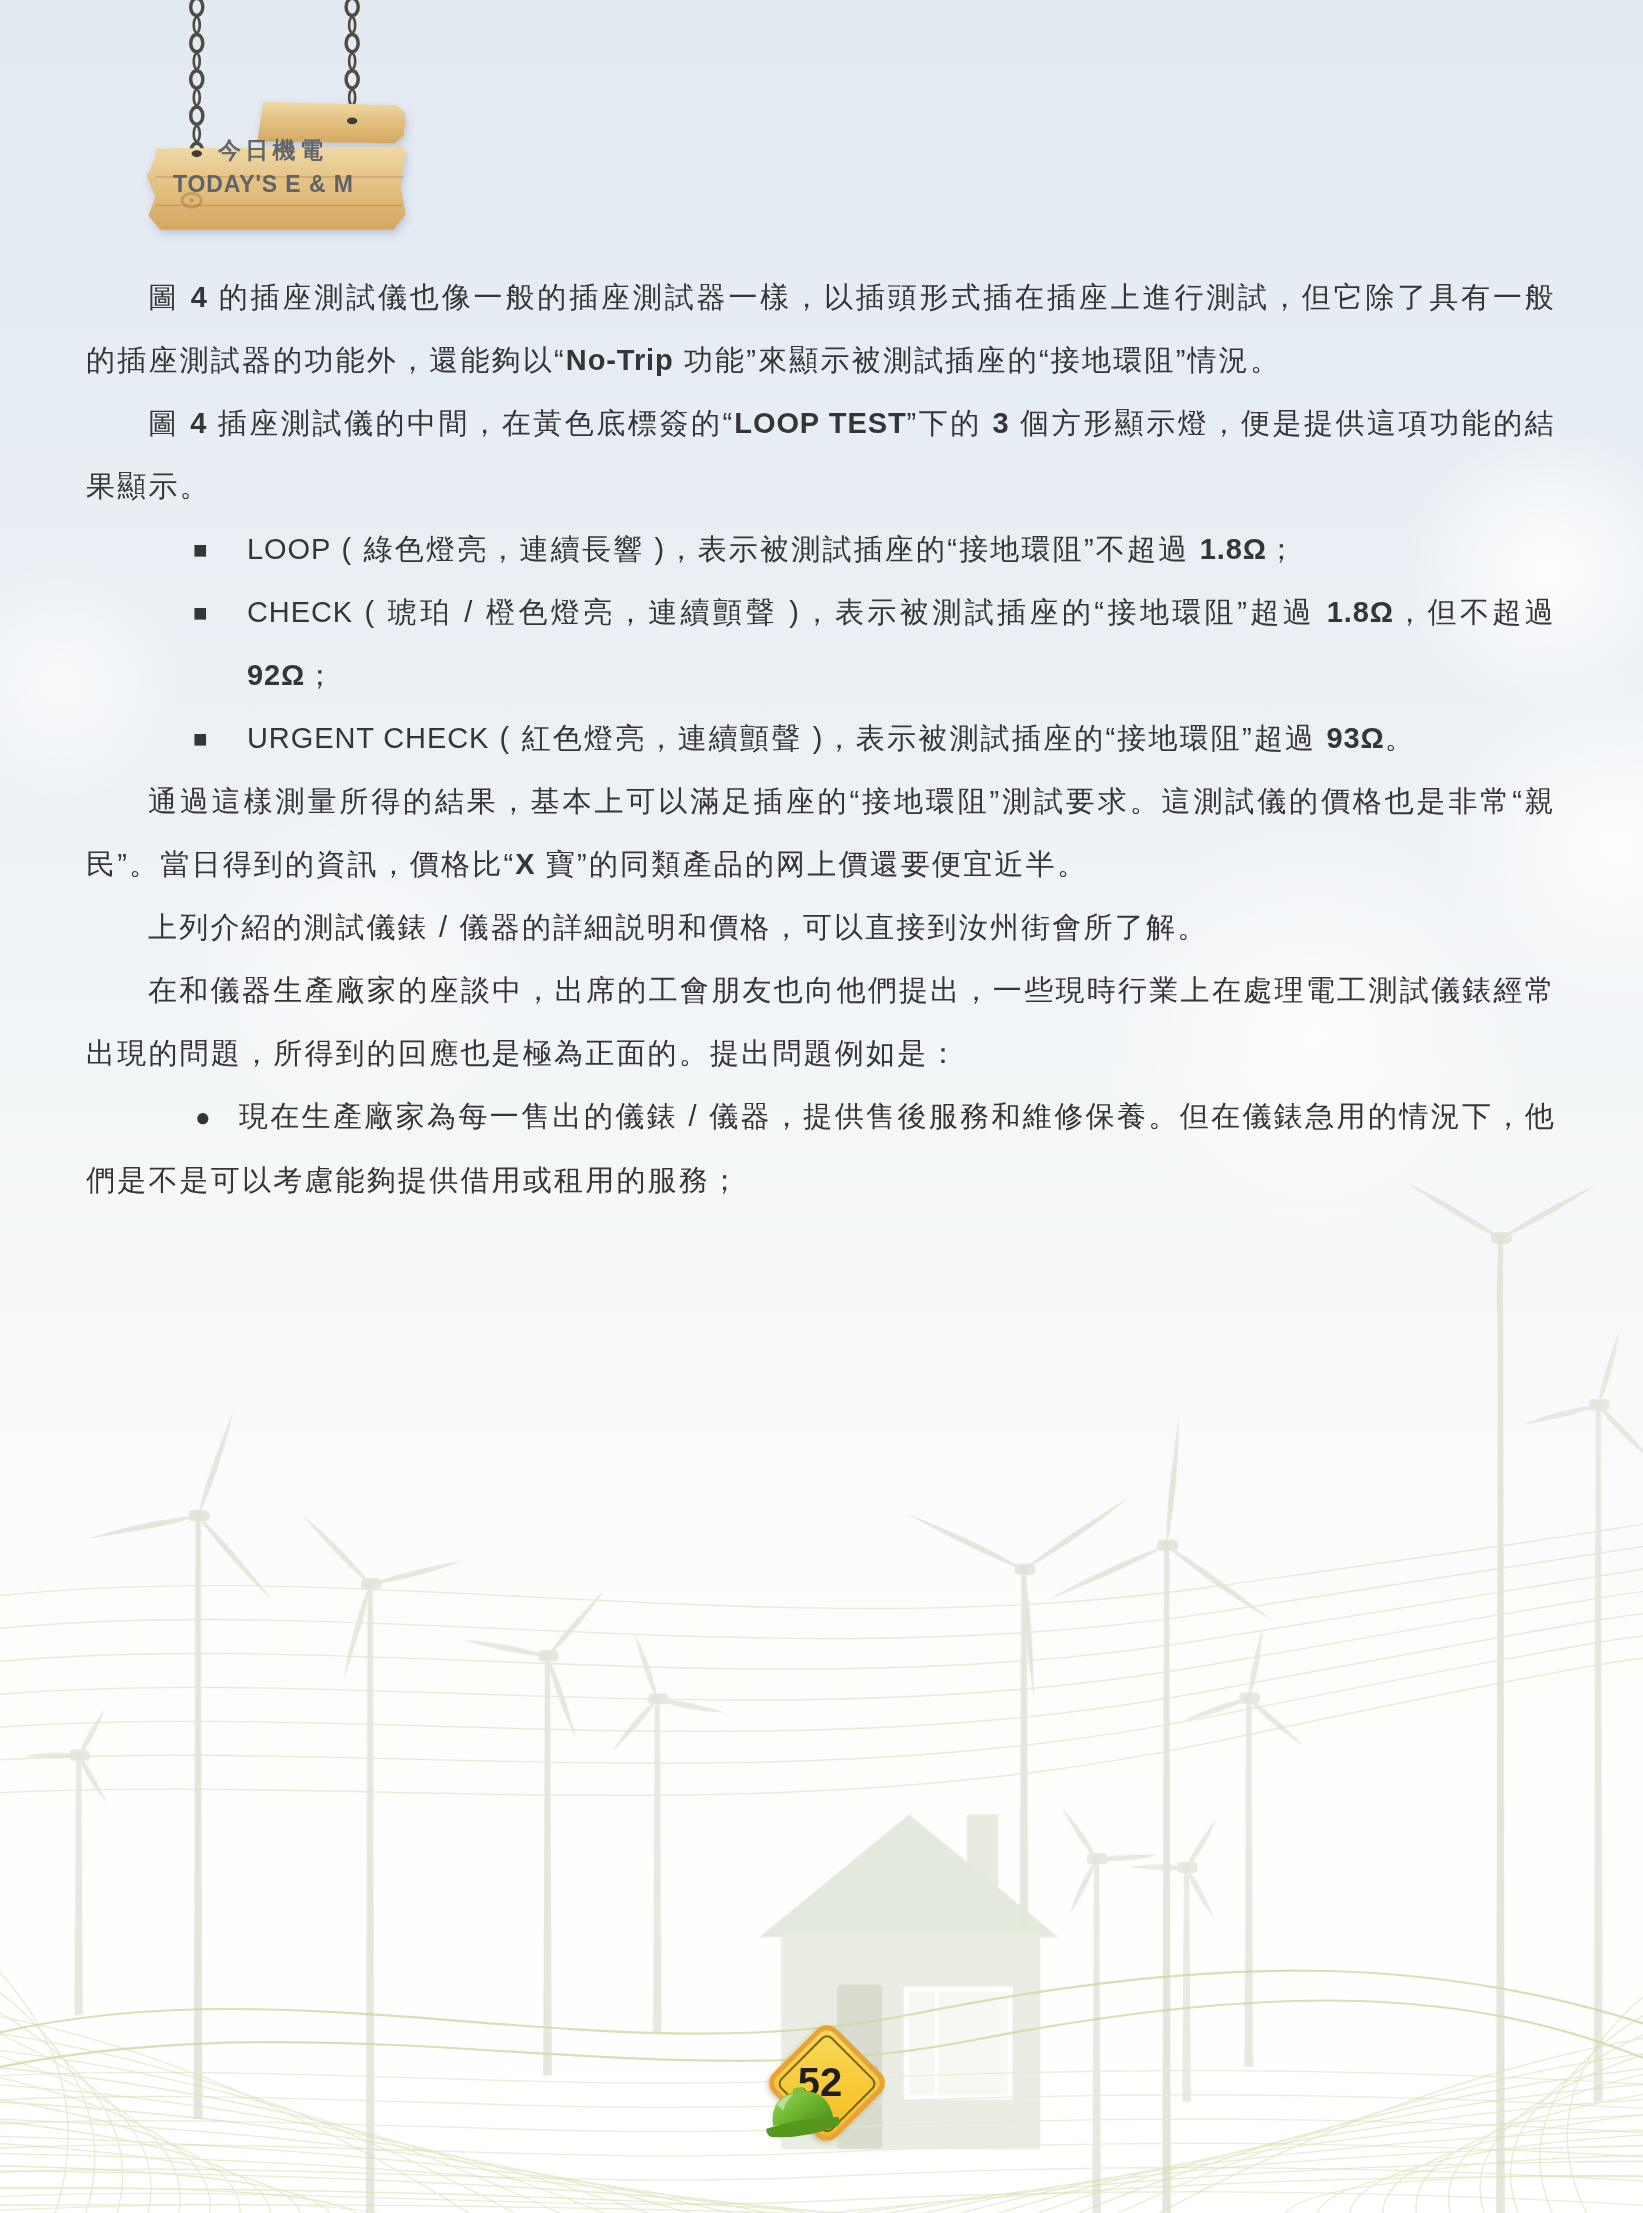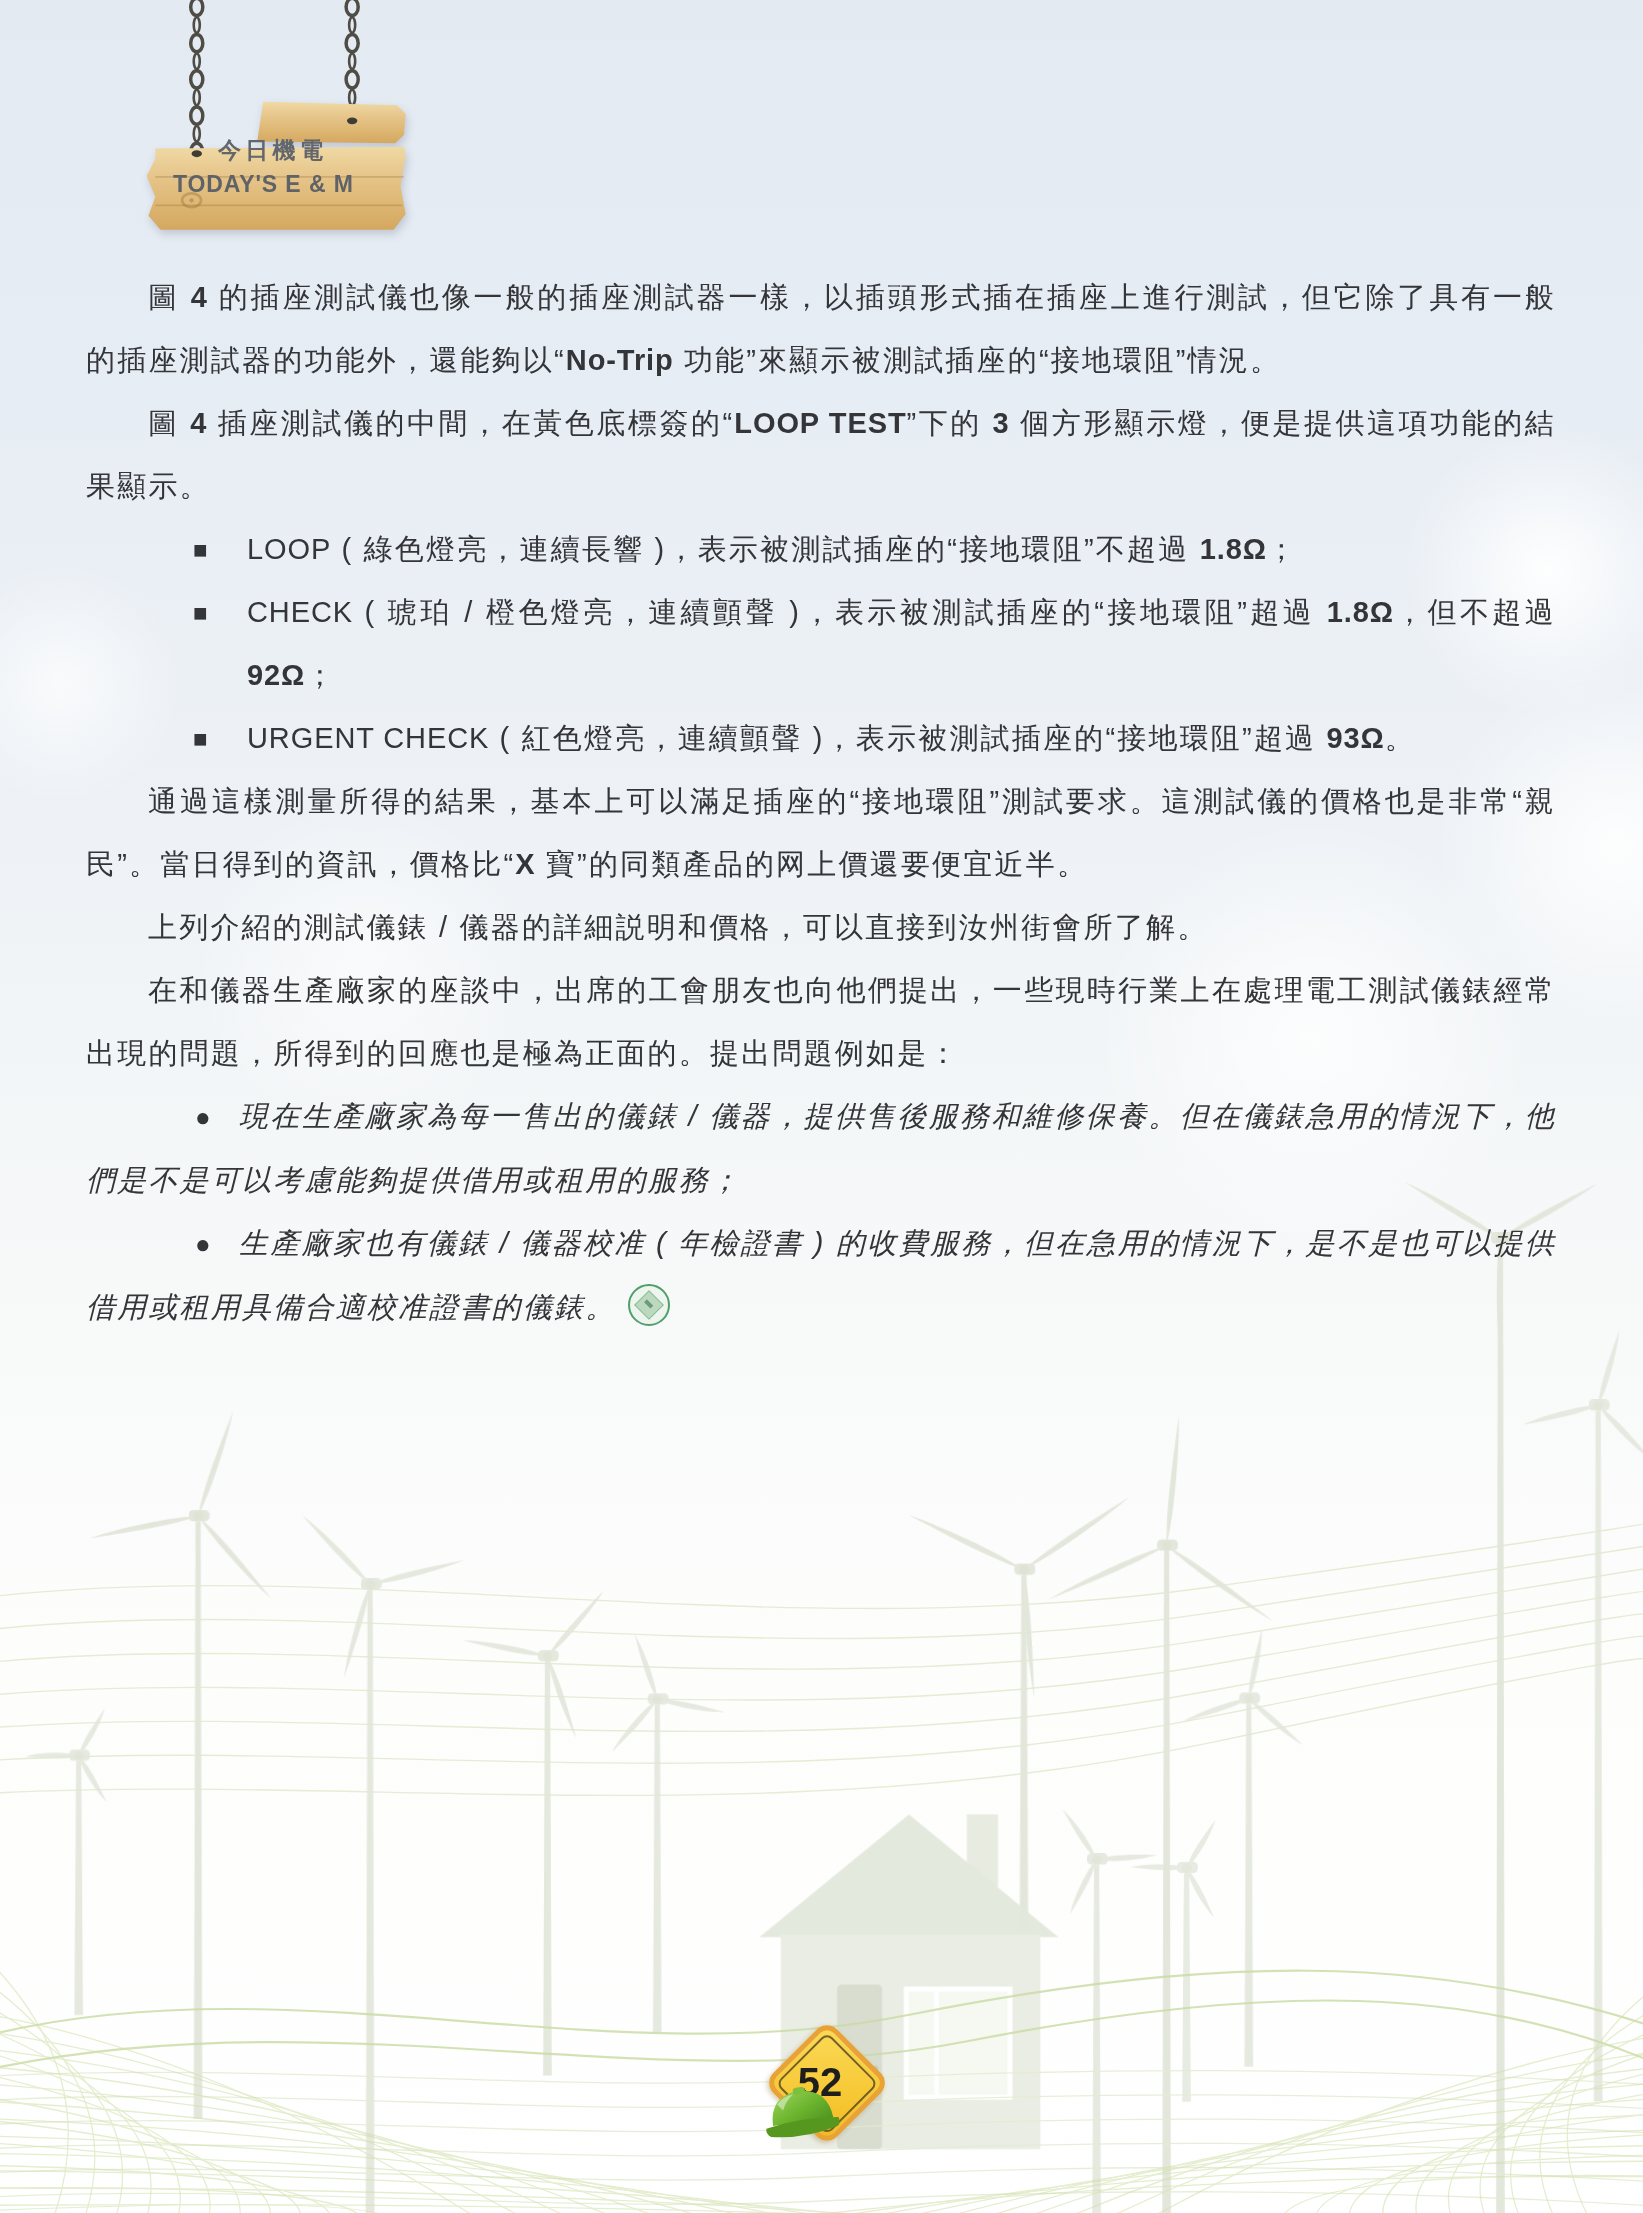--- a/index.html
+++ b/index.html
@@ -21,21 +21,21 @@
     letter-spacing:4.3px;color:#63666b;white-space:nowrap;font-family:Liberation Serif, serif;}
   .sign-en{position:absolute;left:35px;top:171px;font-size:23px;font-weight:bold;
     letter-spacing:0.9px;color:#5f6368;white-space:nowrap;}
 
   
   .article{position:absolute;left:86px;top:266px;width:1470px;color:#343539;}
   .para{margin:0;font-size:29px;line-height:63px;letter-spacing:2.2px;text-align:justify;}
   .para.p{text-indent:62px;}
   .para.sq{margin-left:161px;width:1309px;position:relative;text-indent:0;}
   .sq-marker{position:absolute;left:-54px;top:0;font-size:24px;letter-spacing:0;}
-  .para.dot{text-indent:109px;font-style:italic;}
+  .para.dot{text-indent:109px;}
   .dot-marker{font-size:26px;margin-right:28px;letter-spacing:0;}
   .b{font-weight:bold;letter-spacing:0.9px;}
   .lat{font-weight:normal;letter-spacing:0.9px;}
   .end-icon{display:inline-block;width:38px;height:38px;border-radius:50%;
     border:2.6px solid #4f9f6c;background:#edf5ee;margin-left:12px;vertical-align:-8.6px;
     position:relative;letter-spacing:0;}
   .end-diamond{position:absolute;left:50%;top:50%;width:19px;height:19px;
     transform:translate(-50%,-50%) rotate(45deg);background:#bcd9c0;border:1.7px solid #87bd92;}
   .end-diamond::after{content:"";position:absolute;left:4.3px;top:7px;width:8.6px;height:3.5px;background:#6d9a77;}
 
@@ -285,21 +285,20 @@
   <div class="article" id="article">
       <div class="para p"><span>圖 </span><span class="b">4</span><span> 的插座測試儀也像一般的插座測試器一樣，以插頭形式插在插座上進行測試，但它除了具有一般的插座測試器的功能外，還能夠以“</span><span class="b">No-Trip</span><span> 功能”來顯示被測試插座的“接地環阻”情況。</span></div>
       <div class="para p"><span>圖 </span><span class="b">4</span><span> 插座測試儀的中間，在黃色底標簽的“</span><span class="b">LOOP TEST</span><span>”下的 </span><span class="b">3</span><span> 個方形顯示燈，便是提供這項功能的結果顯示。</span></div>
       <div class="para sq"><span class="sq-marker">■</span><span class="lat">LOOP</span><span> ( 綠色燈亮，連續長響 )，表示被測試插座的“接地環阻”不超過 </span><span class="b">1.8Ω</span><span>；</span></div>
       <div class="para sq"><span class="sq-marker">■</span><span class="lat">CHECK</span><span> ( 琥珀 / 橙色燈亮，連續顫聲 )，表示被測試插座的“接地環阻”超過 </span><span class="b">1.8Ω</span><span>，但不超過 </span><span class="b">92Ω</span><span>；</span></div>
       <div class="para sq"><span class="sq-marker">■</span><span class="lat">URGENT CHECK</span><span> ( 紅色燈亮，連續顫聲 )，表示被測試插座的“接地環阻”超過 </span><span class="b">93Ω</span><span>。</span></div>
       <div class="para p"><span>通過這樣測量所得的結果，基本上可以滿足插座的“接地環阻”測試要求。這測試儀的價格也是非常“親民”。當日得到的資訊，價格比“</span><span class="b">X</span><span> 寶”的同類產品的网上價還要便宜近半。</span></div>
       <div class="para p"><span>上列介紹的測試儀錶 / 儀器的詳細説明和價格，可以直接到汝州街會所了解。</span></div>
       <div class="para p"><span>在和儀器生產廠家的座談中，出席的工會朋友也向他們提出，一些現時行業上在處理電工測試儀錶經常出現的問題，所得到的回應也是極為正面的。提出問題例如是：</span></div>
       <div class="para dot"><span class="dot-marker">●</span><span>現在生產廠家為每一售出的儀錶 / 儀器，提供售後服務和維修保養。但在儀錶急用的情況下，他們是不是可以考慮能夠提供借用或租用的服務；</span></div>
-      <div class="para dot"><span class="dot-marker">●</span><span>生產廠家也有儀錶 / 儀器校准 ( 年檢證書 ) 的收費服務，但在急用的情況下，是不是也可以提供借用或租用具備合適校准證書的儀錶。</span><span class="end-icon"><span class="end-diamond"></span></span></div>
     </div>
 
   <div class="badge-wrap">
     <div class="diamond"></div>
     <div class="page-num">52</div>
     <svg class="hat" width="80" height="61" viewBox="0 0 92 70" aria-hidden="true">
       <defs>
         <linearGradient id="hatg" x1="0" y1="0" x2="1" y2="1">
           <stop offset="0" stop-color="#9ed45c"></stop>
             <stop offset="0.55" stop-color="#6cb52e"></stop>

